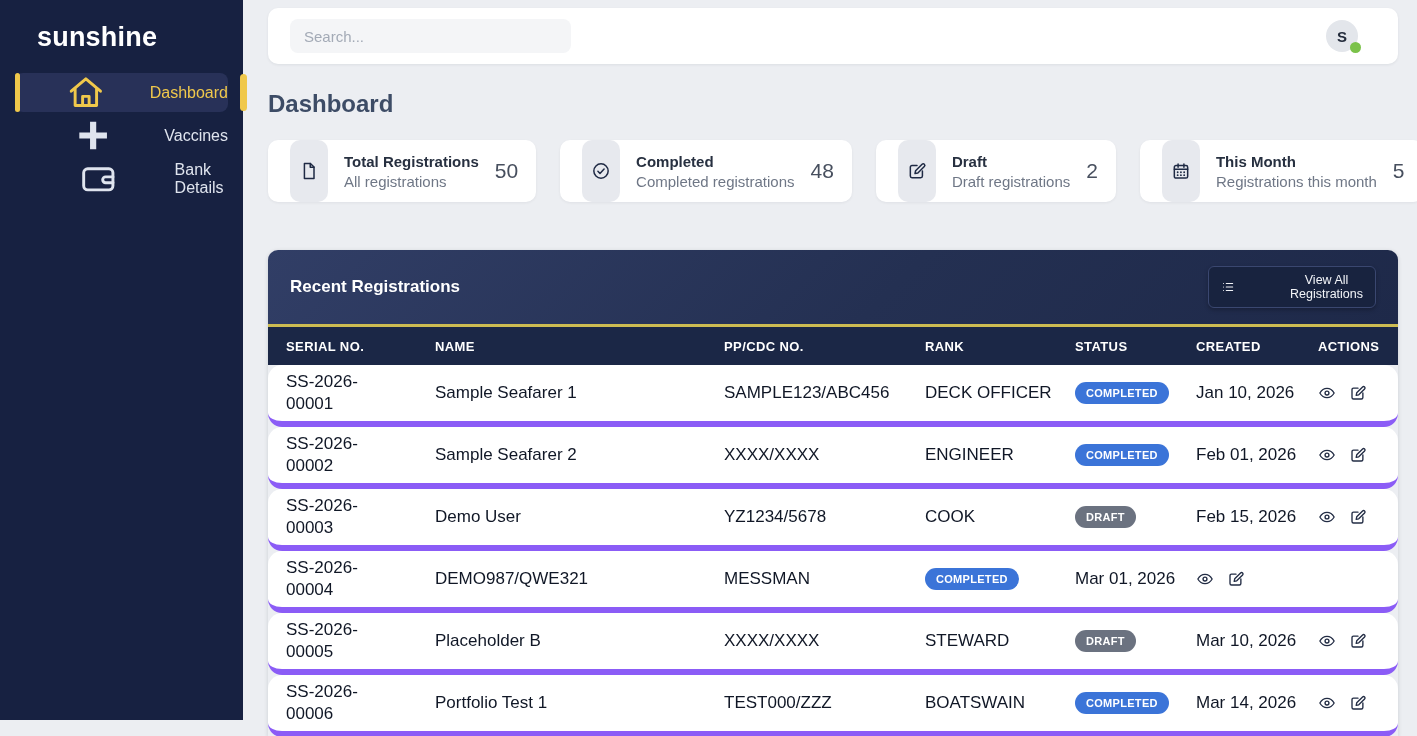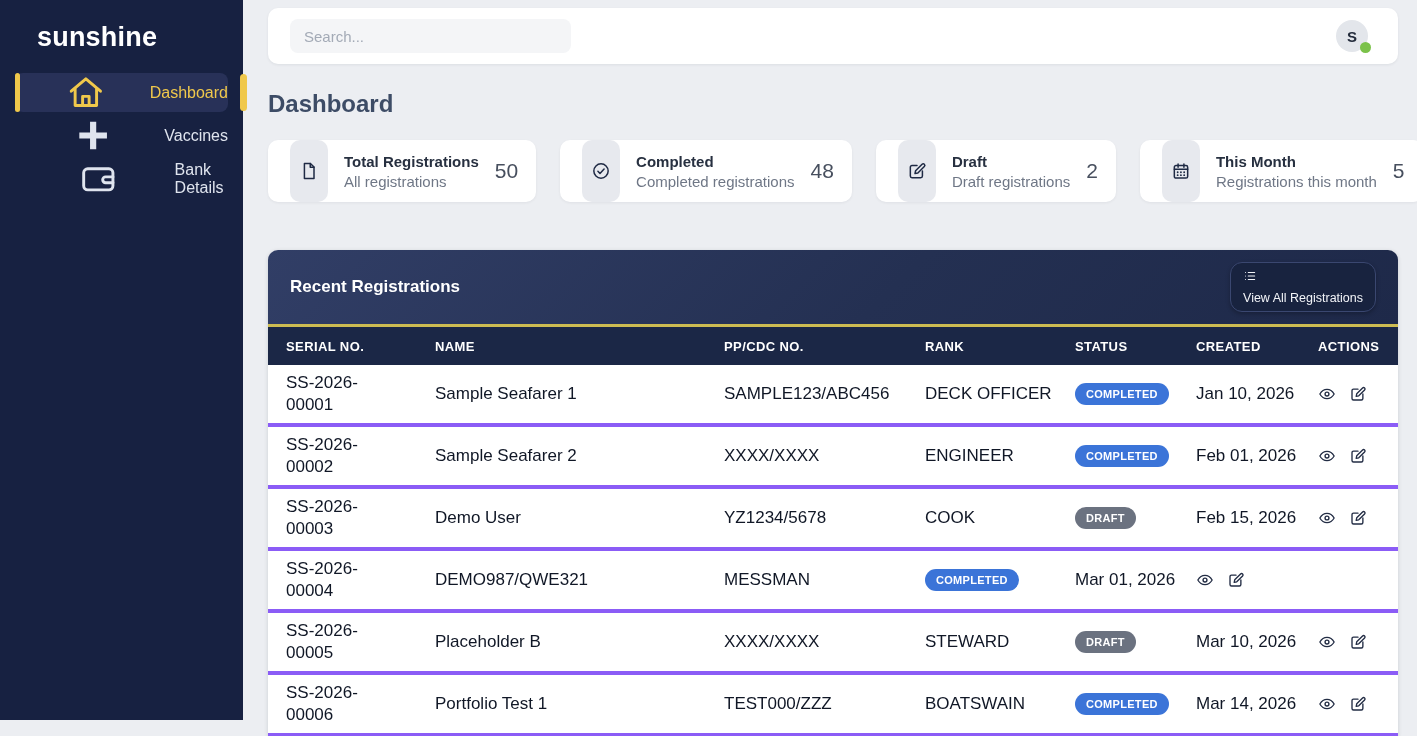--- a/index.html
+++ b/index.html
@@ -33,21 +33,21 @@
   .nav-item .nav-icon svg{width:100%;height:100%;}
   .nav-item.active{background:var(--sidebar-active-bg);color:var(--accent);}
   .nav-item.active::before{
     content:'';position:absolute;left:0;top:0;bottom:0;width:5px;border-radius:4px;background:var(--accent);
   }
   .active-indicator{position:absolute;left:240px;top:74px;width:7px;height:37px;border-radius:4px;background:var(--accent);z-index:5;}
   
   .main{position:absolute;left:243px;top:0;right:0;bottom:0;padding:8px 19px 0 25px;}
   .topbar{
     height:56px;background:#fff;border-radius:10px;box-shadow:0 1px 3px rgba(16,24,40,.07);
-    display:flex;align-items:center;justify-content:space-between;padding:0 30px 0 22px;
+    display:flex;align-items:center;justify-content:space-between;padding:0 40px 0 22px;
   }
   .search-input{
     width:281px;height:34px;border:none;outline:none;background:#F4F5F7;border-radius:8px;
     padding:0 14px;font-size:15px;color:#374151;font-family:inherit;
   }
   .search-input::placeholder{color:#A3AAB6;}
   .avatar-wrap{position:relative;width:32px;height:32px;}
   .avatar{
     width:32px;height:32px;border-radius:50%;background:#E3E6EB;display:flex;align-items:center;
     justify-content:center;font-weight:600;font-size:15px;color:#232B3B;cursor:pointer;
@@ -70,32 +70,31 @@
   .stat-value{margin-left:auto;font-size:21px;color:#474F5E;font-weight:500;}
   
   .table-card{margin-top:48px;border-radius:10px 10px 0 0;overflow:hidden;box-shadow:0 1px 4px rgba(16,24,40,.15);}
   .table-header{
     height:74px;background:linear-gradient(135deg,#313E66 0%,#243052 55%,#1E2949 100%);
     display:flex;align-items:center;justify-content:space-between;padding:0 22px;
   }
   .table-title{color:#fff;font-size:17px;font-weight:600;}
   .view-all-btn{
     display:flex;align-items:center;gap:8px;background:#18233F;border:1px solid #3A4770;color:#F2F4F8;
-    font-size:12.5px;font-family:inherit;border-radius:12px;padding:6px 12px;cursor:pointer;
+    font-size:12.5px;font-family:inherit;border-radius:6px;padding:6px 12px;cursor:pointer;
     box-shadow:0 2px 4px rgba(0,0,0,.25);
-    flex-direction:column;
   }
   .view-all-btn svg{width:14px;height:14px;}
   .accent-line{height:3px;background:var(--accent-line);}
   .thead-row,.trow{
     display:grid;grid-template-columns:149px 289px 201px 150px 121px 122px 1fr;
     align-items:center;padding-left:18px;
   }
   .thead-row{height:38px;background:var(--subheader-bg);color:#fff;font-size:13px;font-weight:700;letter-spacing:.4px;}
-  .trow{background:#fff;height:62px;border-bottom:4px solid #8b5cf6;font-size:17px;color:#101726;}
+  .trow{background:#fff;height:62px;border-bottom:6px solid #8b5cf6;font-size:17px;color:#101726;border-radius:14px;}
   .serial{max-width:100px;line-height:1.3;}
   .status-badge{
     display:inline-block;padding:5px 11px;border-radius:11px;font-size:11px;font-weight:700;
     letter-spacing:.3px;color:#fff;
   }
   .status-badge.completed{background:var(--badge-completed);}
   .status-badge.draft{background:var(--badge-draft);}
   .actions{display:flex;gap:13px;align-items:center;}
   .icon-btn{background:none;border:none;padding:0;width:18px;height:18px;color:#222C44;cursor:pointer;}
   .icon-btn svg{width:100%;height:100%;display:block;}

